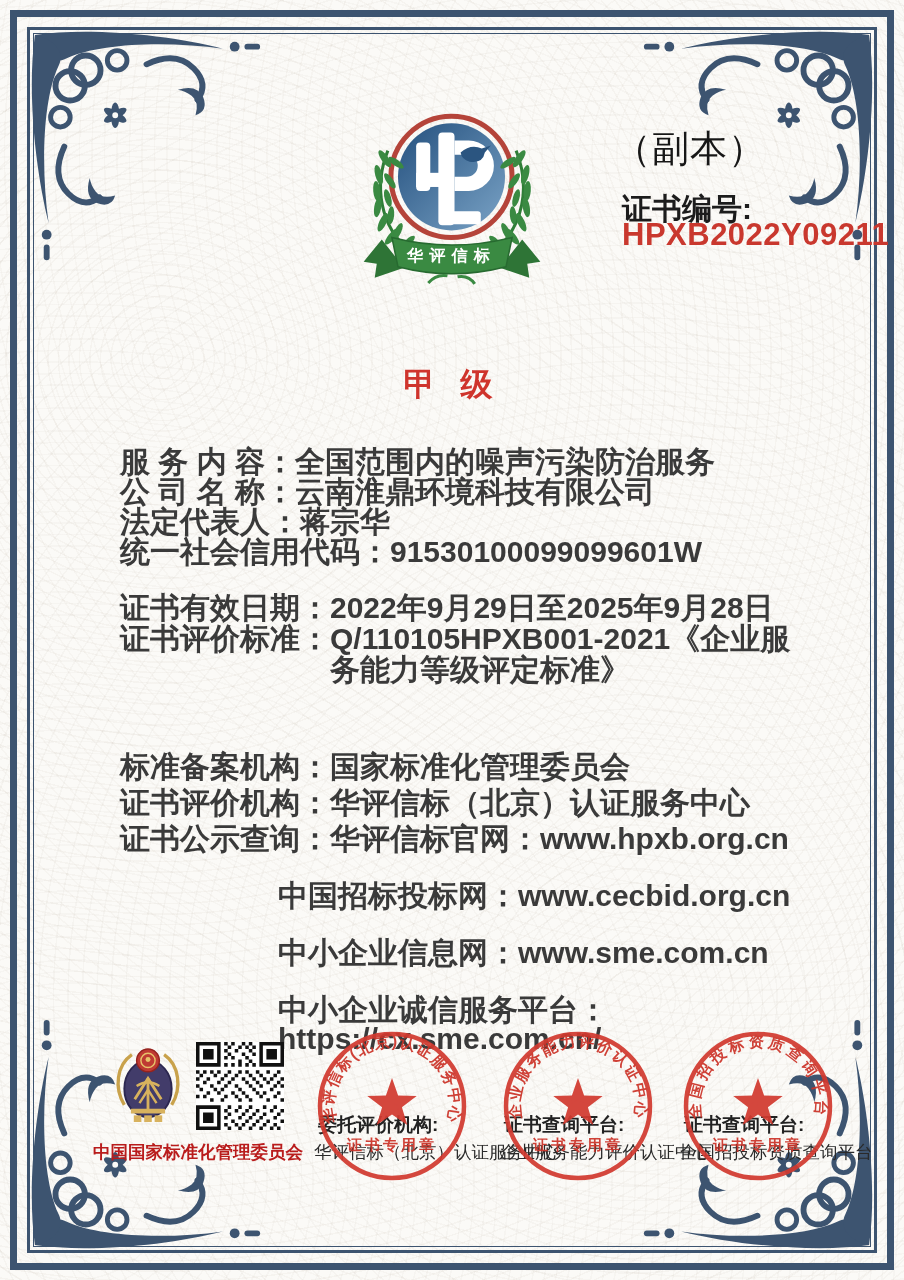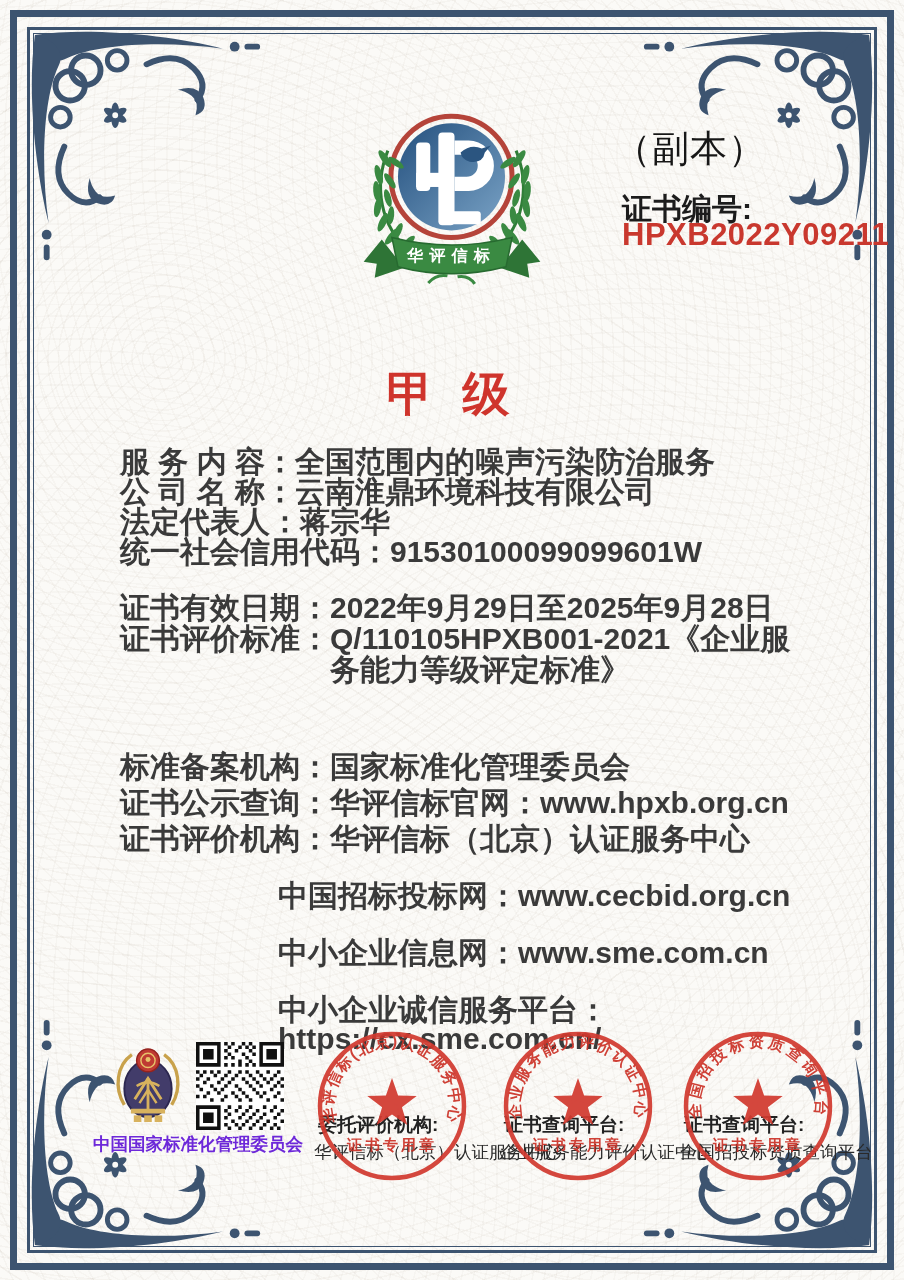--- a/index.html
+++ b/index.html
@@ -34,38 +34,38 @@
   .logo-wrap{position:absolute;top:90px;left:343px;width:218px;height:202px;}
   .logo-wrap svg{width:100%;height:100%;display:block;}
 
   .copy-label{position:absolute;top:124px;left:614px;font-size:37px;font-weight:400;color:#171717;letter-spacing:1px;}
   .certno-label{position:absolute;top:189px;left:622px;font-size:30px;font-weight:700;color:#1c1c1c;}
   .certno-value{position:absolute;top:217px;left:622px;font-size:31px;font-weight:700;color:#c9382e;letter-spacing:.5px;}
 
   .cert-title{position:absolute;top:297px;left:0;width:100%;text-align:center;
     font-size:43px;font-weight:800;color:#161616;letter-spacing:1px;}
   .grade{position:absolute;top:363px;left:0;width:100%;text-align:center;
-    font-size:47px;font-weight:800;color:#cf342c;letter-spacing:8px;}
+    font-size:32px;font-weight:800;color:#cf342c;letter-spacing:8px;}
 
   .info{position:absolute;left:120px;color:#3a3a3a;font-size:30px;font-weight:600;}
   .info .row{display:flex;align-items:flex-start;}
   .info .lbl{white-space:pre;flex:none;}
   .info .val{flex:1 1 auto;}
   #block1{top:447px;width:690px;}
   #block1 .row{line-height:30px;}
   #block2{top:592px;width:676px;}
   #block2 .row{line-height:31px;}
   #block3{top:752px;width:690px;}
   #block3 .row{line-height:29px;margin-bottom:7px;}
   #block3 .row.indent{padding-left:158px;margin-top:28px;}
 
   
   .authority{position:absolute;left:92px;top:1040px;width:212px;text-align:center;}
   .authority .icons{display:flex;align-items:center;justify-content:center;gap:12px;height:92px;}
-  .authority-caption{font-size:17.5px;font-weight:700;color:#6d28d9;white-space:nowrap;letter-spacing:0;}
+  .authority-caption{margin-top:8px;font-size:17.5px;font-weight:700;color:#b91c1c;white-space:nowrap;letter-spacing:0;}
 
   .seal{position:absolute;top:1026px;width:160px;height:172px;}
   .seal svg{position:absolute;top:0;left:0;width:160px;height:160px;z-index:2;opacity:.93;pointer-events:none;}
   .seal .cap1{position:absolute;top:86px;left:6px;z-index:1;font-size:19px;font-weight:800;color:#222;white-space:nowrap;}
   .seal .cap2{position:absolute;top:114px;left:2px;z-index:1;font-size:17.5px;font-weight:500;color:#2a2a2a;white-space:nowrap;}
   #seal1{left:312px;}
   #seal2{left:498px;}
   #seal3{left:678px;}
 </style>
 </head>
@@ -288,26 +288,26 @@
       <span class="val">Q/110105HPXB001-2021《企业服务能力等级评定标准》</span>
     </div>
   </div>
 
   <div class="info" id="block3">
     <div class="row">
       <span class="lbl">标准备案机构：</span>
       <span class="val">国家标准化管理委员会</span>
     </div>
     <div class="row">
+      <span class="lbl">证书评价机构：</span>
+      <span class="val">华评信标（北京）认证服务中心</span>
+    </div>
+    <div class="row">
       <span class="lbl">证书公示查询：</span>
       <span class="val">华评信标官网：www.hpxb.org.cn</span>
-    </div>
-    <div class="row">
-      <span class="lbl">证书评价机构：</span>
-      <span class="val">华评信标（北京）认证服务中心</span>
     </div>
     <div class="row indent">
       <span class="val">中国招标投标网：www.cecbid.org.cn</span>
     </div>
     <div class="row indent">
       <span class="val">中小企业信息网：www.sme.com.cn</span>
     </div>
     <div class="row indent">
       <span class="val">中小企业诚信服务平台：https://cx.sme.com.cn/</span>
     </div>

